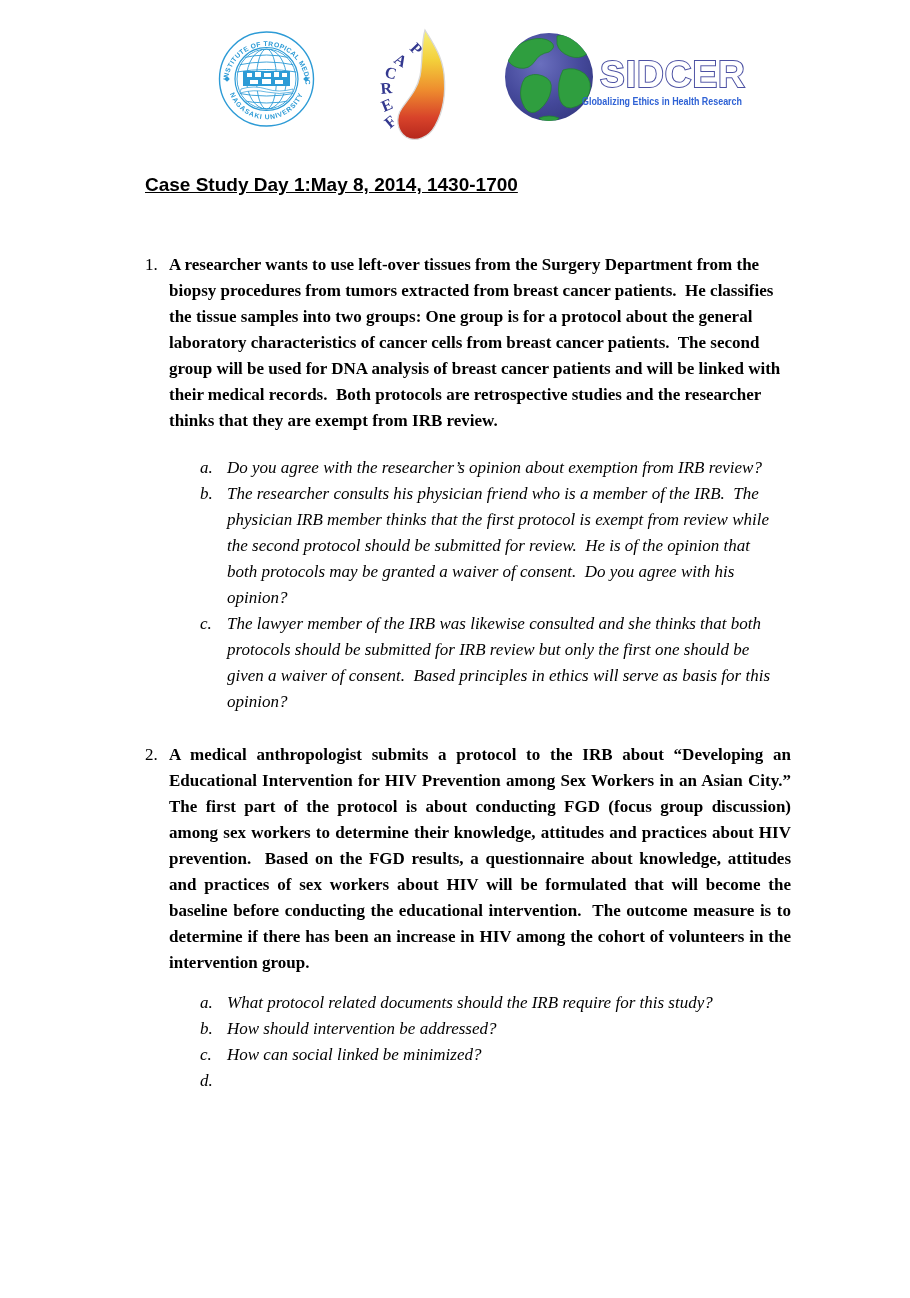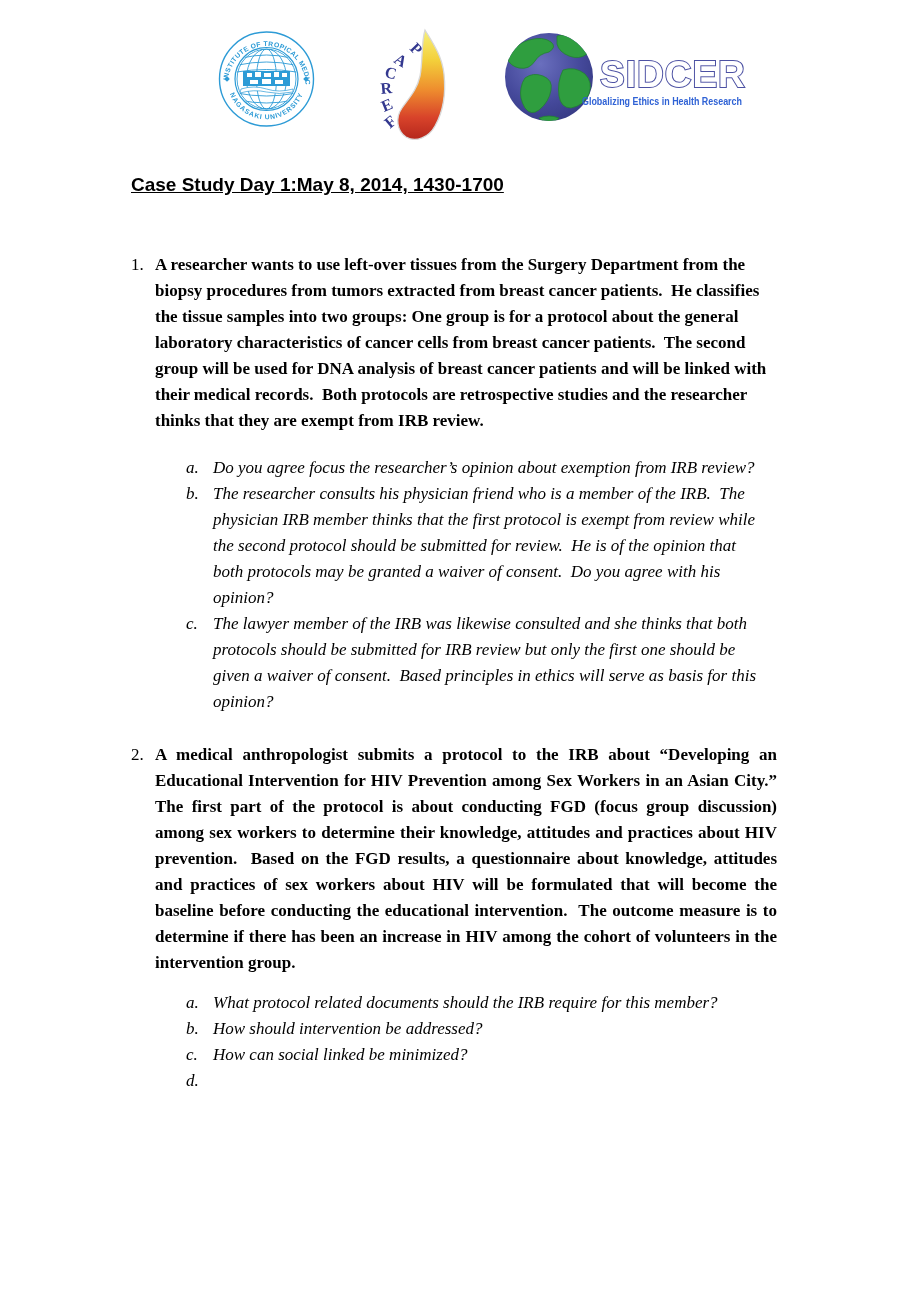--- a/index.html
+++ b/index.html
@@ -14,21 +14,21 @@
   }
   
   .logo { position: absolute; }
   .seal-logo   { left: 217px; top: 27px;  width: 99px;  height: 104px; }
   .flame-logo  { left: 373px; top: 26px;  width: 84px;  height: 118px; }
   .sidcer-logo { left: 505px; top: 30px;  width: 245px; height: 95px; }
 
   
   .content {
     position: absolute;
-    left: 131px;
+    left: 145px;
     top: 172px;
     width: 646px;
   }
   .doc-title {
     margin: 0;
     font-family: "Liberation Sans", sans-serif;
     font-size: 19px;
     line-height: 26px;
     font-weight: bold;
     text-decoration: underline;
@@ -163,42 +163,42 @@
     <h1 class="doc-title">Case Study Day 1:May 8, 2014, 1430-1700</h1>
 
     <section>
       <div class="case-row case-1">
         <div class="case-num">1.</div>
         <div class="case-text">A researcher wants to use left-over tissues from the Surgery Department from the biopsy procedures from tumors extracted from breast cancer patients.  He classifies the tissue samples into two groups: One group is for a protocol about the general laboratory characteristics of cancer cells from breast cancer patients.  The second group will be used for DNA analysis of breast cancer patients and will be linked with their medical records.  Both protocols are retrospective studies and the researcher thinks that they are exempt from IRB review.</div>
       </div>
       <ol class="sub-list">
         <li class="sub-item">
           <span class="sub-letter">a.</span>
-          <span class="sub-text">Do you agree focus the researcher’s opinion about exemption from IRB review?</span>
+          <span class="sub-text">Do you agree with the researcher’s opinion about exemption from IRB review?</span>
         </li>
         <li class="sub-item">
           <span class="sub-letter">b.</span>
           <span class="sub-text">The researcher consults his physician friend who is a member of the IRB.  The physician IRB member thinks that the first protocol is exempt from review while the second protocol should be submitted for review.  He is of the opinion that both protocols may be granted a waiver of consent.  Do you agree with his opinion?</span>
         </li>
         <li class="sub-item">
           <span class="sub-letter">c.</span>
           <span class="sub-text">The lawyer member of the IRB was likewise consulted and she thinks that both protocols should be submitted for IRB review but only the first one should be given a waiver of consent.  Based principles in ethics will serve as basis for this opinion?</span>
         </li>
       </ol>
     </section>
 
     <section>
       <div class="case-row case-2">
         <div class="case-num">2.</div>
         <div class="case-text justify">A medical anthropologist submits a protocol to the IRB about “Developing an Educational Intervention for HIV Prevention among Sex Workers in an Asian City.”  The first part of the protocol is about conducting FGD (focus group discussion) among sex workers to determine their knowledge, attitudes and practices about HIV prevention.  Based on the FGD results, a questionnaire about knowledge, attitudes and practices of sex workers about HIV will be formulated that will become the baseline before conducting the educational intervention.  The outcome measure is to determine if there has been an increase in HIV among the cohort of volunteers in the intervention group.</div>
       </div>
       <ol class="sub-list sub-list-2">
         <li class="sub-item">
           <span class="sub-letter">a.</span>
-          <span class="sub-text">What protocol related documents should the IRB require for this member?</span>
+          <span class="sub-text">What protocol related documents should the IRB require for this study?</span>
         </li>
         <li class="sub-item">
           <span class="sub-letter">b.</span>
           <span class="sub-text">How should intervention be addressed?</span>
         </li>
         <li class="sub-item">
           <span class="sub-letter">c.</span>
           <span class="sub-text">How can social linked be minimized?</span>
         </li>
         <li class="sub-item">

